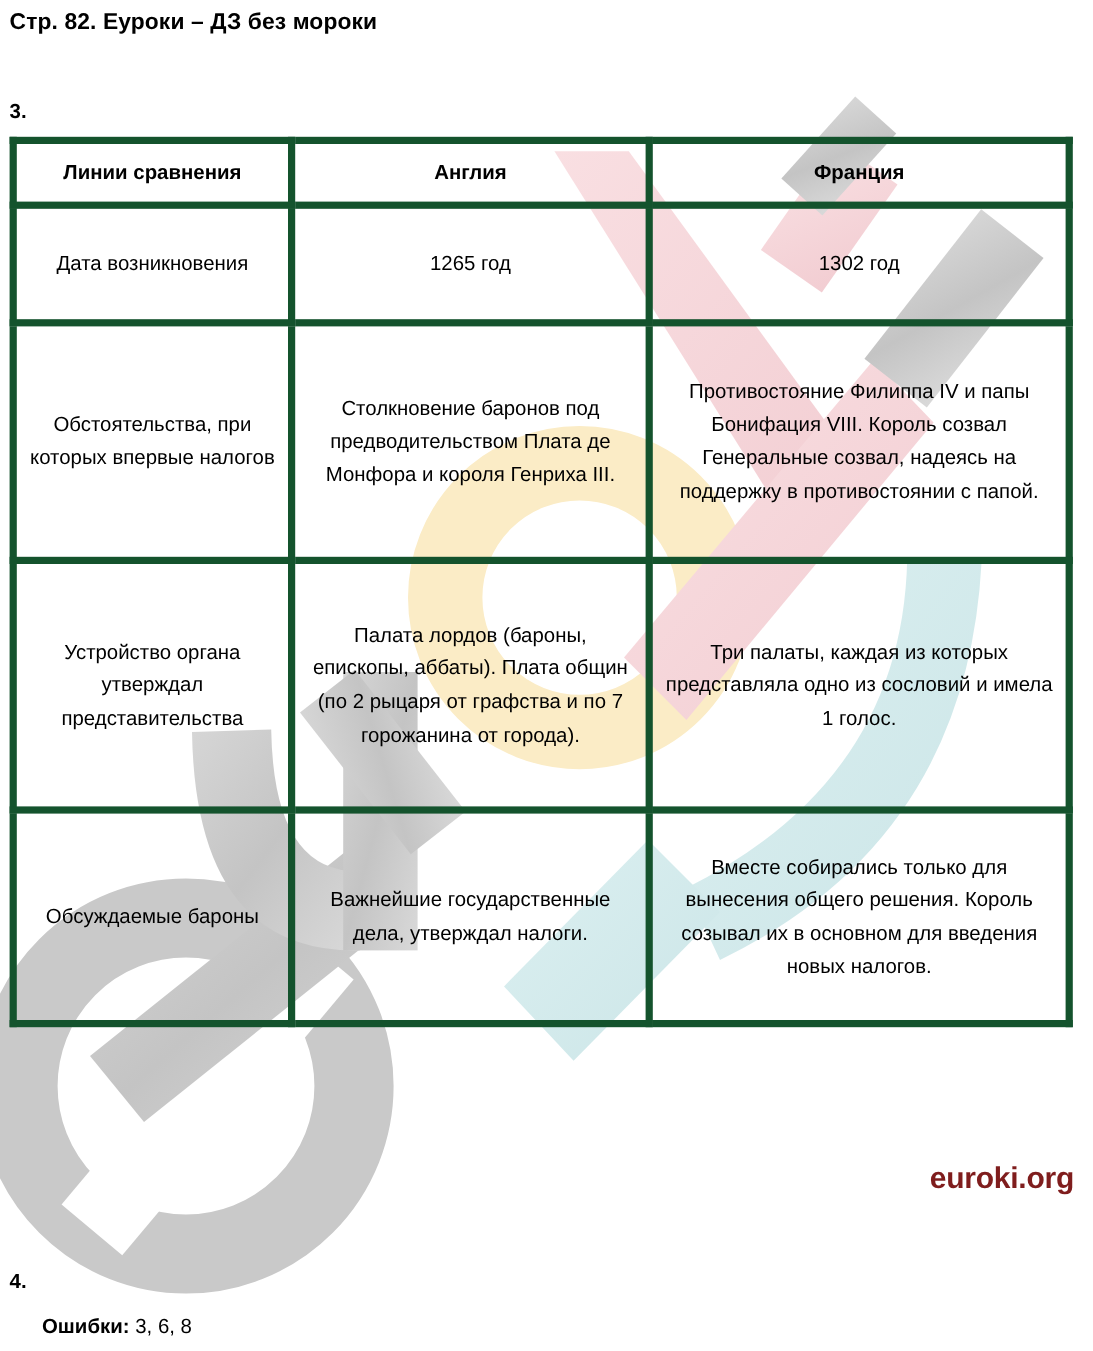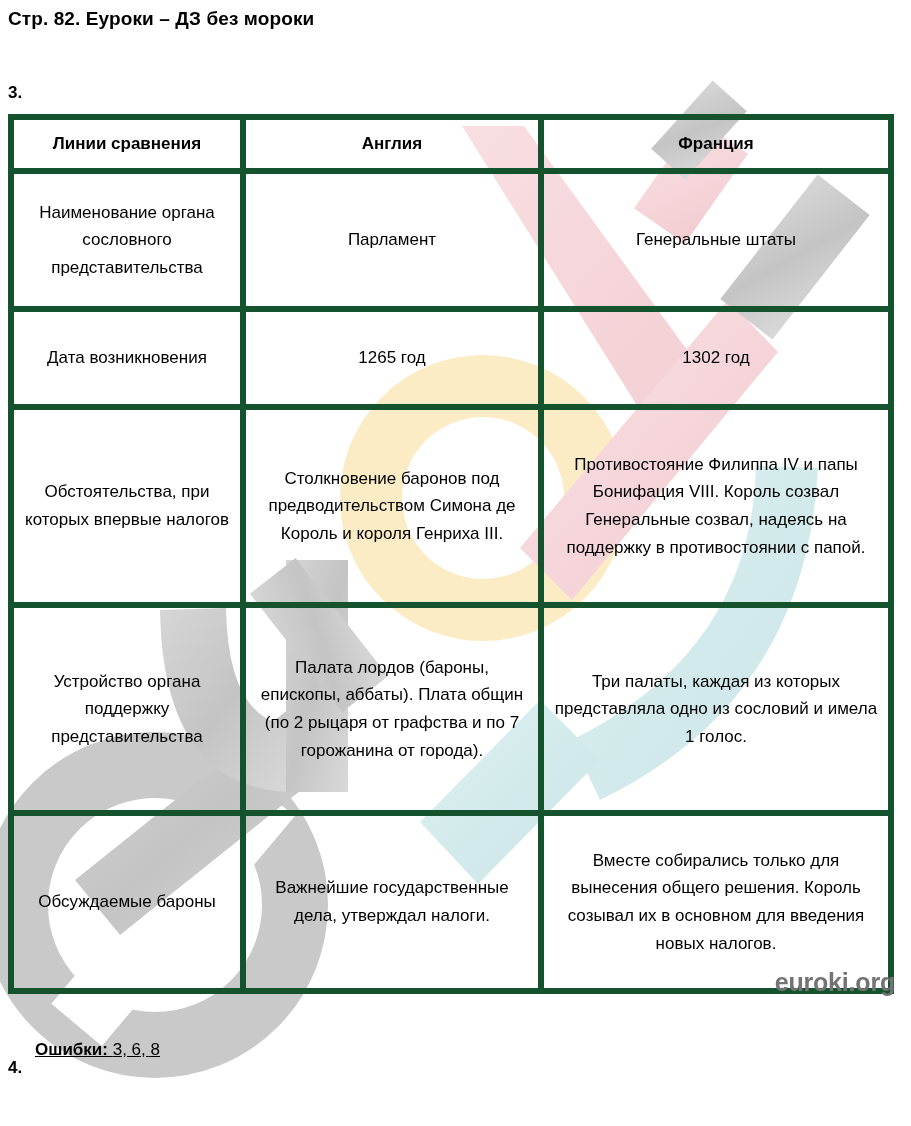--- a/index.html
+++ b/index.html
@@ -47,24 +47,23 @@
     position: absolute;
     font-size: 17px;
     font-weight: bold;
   }
   #num-3 { left: 8px; top: 83px; }
   #num-4 { left: 8px; top: 1058px; }
 
   .answer-line {
     position: absolute;
     left: 35px;
-    top: 1040px;
+    top: 1096px;
     font-size: 17px;
     white-space: nowrap;
-    text-decoration: underline;
   }
   .answer-line .lbl { font-weight: bold; }
   .answer-line .val { font-weight: normal; }
 
   
   table.cmp {
     position: absolute;
     left: 8px;
     top: 114px;
     width: 880px;
@@ -100,21 +99,21 @@
 
   .cell-text { display: block; }
 
   
   .site-mark {
     position: absolute;
     right: 16px;
     top: 968px;
     font-size: 25px;
     font-weight: bold;
-    color: #737373;
+    color: #7f1d1d;
     letter-spacing: -0.2px;
   }
 </style>
 </head>
 <body>
 
 <svg id="watermark" viewBox="0 0 911 1126" xmlns="http://www.w3.org/2000/svg" aria-hidden="true">
   <defs>
     <linearGradient id="gGray" x1="0" y1="0" x2="1" y2="1">
       <stop offset="0%" stop-color="#d6d6d6"></stop>
@@ -180,56 +179,45 @@
         <col class="c2">
     </colgroup>
     <thead>
       <tr>
         <th>Линии сравнения</th>
         <th>Англия</th>
         <th>Франция</th>
       </tr>
     </thead>
     <tbody>
-      <tr class="row-h1">
-        <td>
-            <span class="cell-text">Наименование органа сословного представительства</span>
-          </td>
-        <td>
-            <span class="cell-text">Парламент</span>
-          </td>
-        <td>
-            <span class="cell-text">Генеральные штаты</span>
-          </td>
-      </tr>
       <tr class="row-h2">
         <td>
             <span class="cell-text">Дата возникновения</span>
           </td>
         <td>
             <span class="cell-text">1265 год</span>
           </td>
         <td>
             <span class="cell-text">1302 год</span>
           </td>
       </tr>
       <tr class="row-h3">
         <td>
             <span class="cell-text">Обстоятельства, при которых впервые налогов</span>
           </td>
         <td>
-            <span class="cell-text">Столкновение баронов под предводительством Симона де Король и короля Генриха III.</span>
+            <span class="cell-text">Столкновение баронов под предводительством Плата де Монфора и короля Генриха III.</span>
           </td>
         <td>
             <span class="cell-text">Противостояние Филиппа IV и папы Бонифация VIII. Король созвал Генеральные созвал, надеясь на поддержку в противостоянии с папой.</span>
           </td>
       </tr>
       <tr class="row-h5">
         <td>
-            <span class="cell-text">Устройство органа поддержку представительства</span>
+            <span class="cell-text">Устройство органа утверждал представительства</span>
           </td>
         <td>
             <span class="cell-text">Палата лордов (бароны, епископы, аббаты). Плата общин (по 2 рыцаря от графства и по 7 горожанина от города).</span>
           </td>
         <td>
             <span class="cell-text">Три палаты, каждая из которых представляла одно из сословий и имела 1 голос.</span>
           </td>
       </tr>
       <tr class="row-h6">
         <td>

